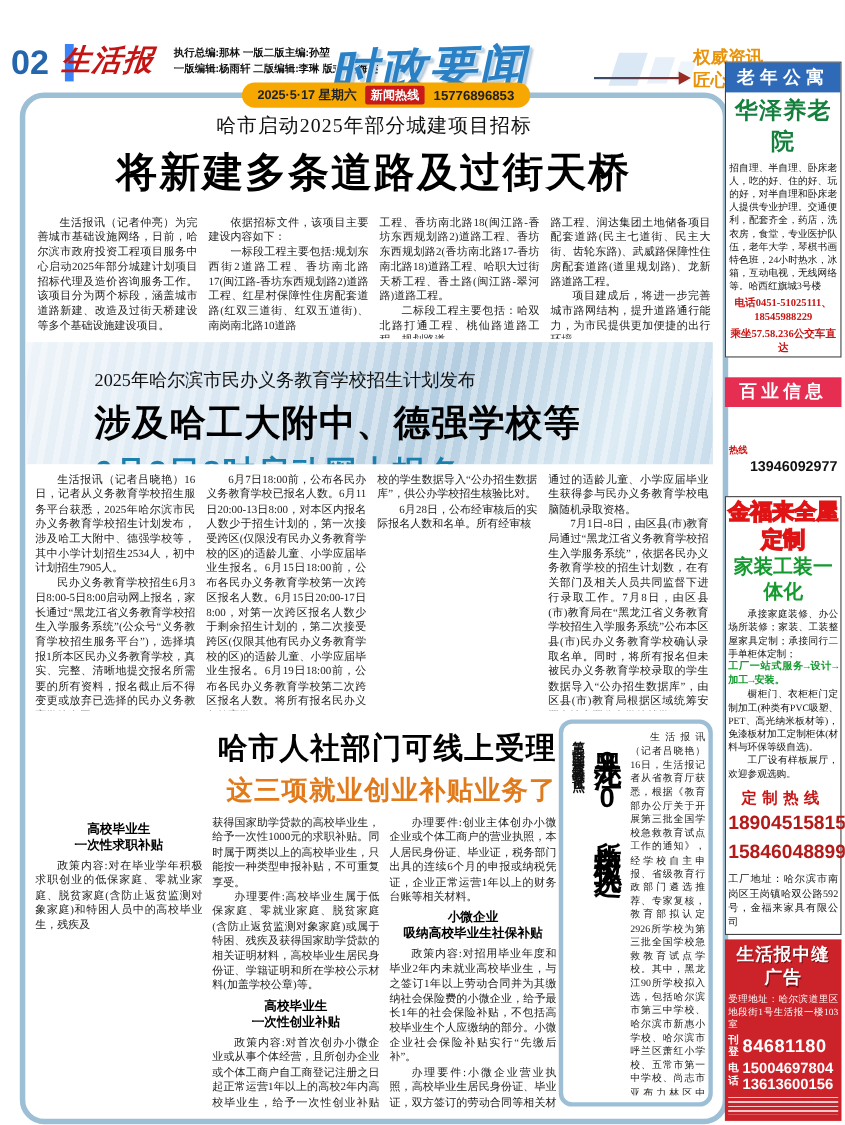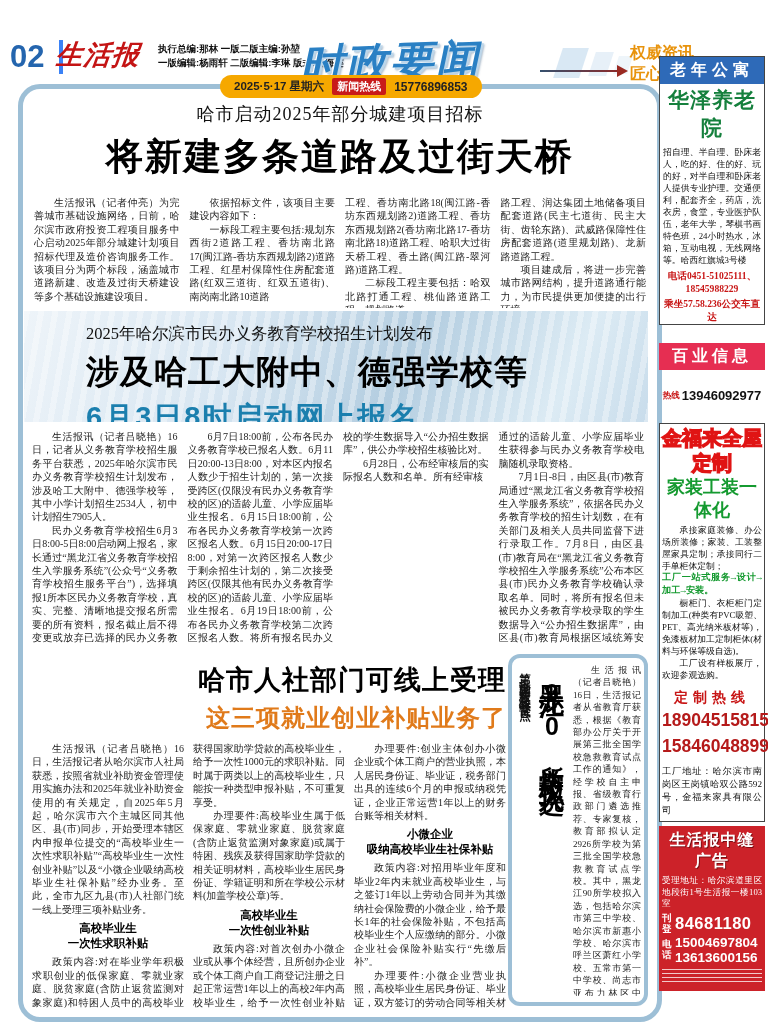--- a/index.html
+++ b/index.html
@@ -2,21 +2,21 @@
 <html><head>
 <meta charset="utf-8">
 <style>
   html,body{margin:0;padding:0;}
   body{width:768px;height:1023px;background:#f6f6f4;position:relative;overflow:hidden;
        font-family:"Liberation Serif","DejaVu Serif",serif;color:#1a1a1a;}
   .page{position:absolute;inset:0;background:#ffffff;}
 
   
   .pagenum{position:absolute;left:10px;top:40px;font-size:31px;font-weight:700;color:#2465ae;
-           font-family:"Liberation Sans","DejaVu Sans",sans-serif;padding-right:15px;border-right:4px solid #3b82f6;line-height:34px;}
+           font-family:"Liberation Sans","DejaVu Sans",sans-serif;padding-right:15px;border-right:8px solid #3b82f6;line-height:34px;}
   .logo{position:absolute;left:56px;top:38px;font-size:27px;font-weight:900;color:#c41414;
         font-style:italic;transform:skewX(-6deg);letter-spacing:1px;line-height:34px;}
   .credits{position:absolute;left:138px;top:42px;font-size:9.5px;line-height:14px;color:#111;
            font-family:"Liberation Sans","DejaVu Sans",sans-serif;font-weight:700;padding-left:20px;}
   .banner{position:absolute;left:300px;top:34px;font-size:43px;font-weight:900;font-style:italic;
           color:#2a80c4;letter-spacing:2px;transform:rotate(-2deg);
           text-shadow:2px 2px 0 #bcd6ea,-1px -1px 0 #ffffff,3px 3px 2px rgba(40,80,120,.35);
           font-family:"Liberation Sans","DejaVu Sans",sans-serif;}
   .deco-sq{position:absolute;background:#cfe2f1;opacity:.8;transform:skewX(-18deg);}
   .arrow-line{position:absolute;left:540px;top:70px;width:78px;height:2px;
@@ -51,21 +51,21 @@
   .art1 .head{font-size:37px;font-weight:900;letter-spacing:2px;text-align:center;margin:0 0 14px 0;color:#000;}
   .art1 .cols{height:112px;overflow:hidden;}
 
   
   .art2-banner{position:absolute;left:24px;top:311px;width:624px;height:111px;
      background:linear-gradient(115deg,#eef4f9 0%,#d6e5f1 35%,#b3cde0 60%,#dcebf4 85%,#c8dcEB 100%);
      overflow:hidden;}
   .art2-banner:after{content:"";position:absolute;inset:0;
      background:repeating-linear-gradient(100deg,rgba(255,255,255,.35) 0 6px,rgba(255,255,255,0) 6px 14px);}
   .art2-banner .inner{position:relative;z-index:2;padding:8px 0 0 62px;}
-  .art2-banner .kicker{font-size:16.5px;margin:4px 0 5px 0;color:#111;}
+  .art2-banner .kicker{font-size:16.5px;margin:16px 0 5px 0;color:#111;}
   .art2-banner .head{font-size:33px;font-weight:900;letter-spacing:1px;margin:0 0 3px 0;color:#000;
                      font-family:"Liberation Sans","DejaVu Sans",sans-serif;}
   .art2-banner .sub{font-size:29px;font-weight:900;letter-spacing:2px;margin:0;color:#1b7fae;
                     font-family:"Liberation Sans","DejaVu Sans",sans-serif;}
   .art2-cols{position:absolute;left:32px;top:430px;width:612px;height:216px;overflow:hidden;}
 
   
   .art3-heads{position:absolute;left:32px;top:662px;width:474px;text-align:right;}
   .art3-heads .head{font-size:27px;font-weight:900;letter-spacing:1px;margin:0 0 4px 0;color:#000;
                     font-family:"Liberation Sans","DejaVu Sans",sans-serif;}
@@ -88,21 +88,21 @@
   .ad1-banner{background:#2e6ab8;color:#fff;font-weight:900;font-size:16px;text-align:center;
               letter-spacing:5px;padding:3px 0;font-family:"Liberation Sans","DejaVu Sans",sans-serif;}
   .ad1-title{color:#15803d;font-weight:900;font-size:21px;text-align:center;padding:2px 0;
              font-family:"Liberation Sans","DejaVu Sans",sans-serif;letter-spacing:1px;}
   .ad1-body{font-size:8.8px;line-height:12px;text-align:justify;padding:2px 3px;color:#111;}
   .ad1-phone{color:#c81616;font-weight:700;font-size:9.6px;line-height:13px;padding:1px 2px;text-align:center;}
   .ad2-banner{background:#e62e52;color:#ffffff;font-weight:900;font-size:16px;text-align:center;
               letter-spacing:4px;padding:3px 0;margin-top:18px;font-family:"Liberation Sans","DejaVu Sans",sans-serif;}
   .ad2-hot{display:flex;align-items:center;justify-content:center;gap:2px;padding:18px 0;}
   .ad2-hot .lab{color:#c81616;font-size:8.5px;font-weight:700;}
-  .ad2-hot .num{color:#111;font-size:13px;font-weight:900;font-family:"Liberation Sans","DejaVu Sans",sans-serif;}
+  .ad2-hot .num{color:#111;font-size:13px;font-weight:900;font-family:"Liberation Sans","DejaVu Sans",sans-serif;margin-top:28px;}
   .ad3{margin-top:2px;padding:2px 2px 4px 2px;}
   .hollow{font-size:20px;font-weight:900;text-align:center;line-height:25px;color:#fff;
           -webkit-text-stroke:1.3px #e01414;letter-spacing:0;font-family:"Liberation Sans","DejaVu Sans",sans-serif;}
   .greenline{font-size:18px;font-weight:900;text-align:center;line-height:23px;color:#159a30;
              font-family:"Liberation Sans","DejaVu Sans",sans-serif;margin-bottom:2px;}
   .ad3 p.b{font-size:8.8px;line-height:12px;text-align:justify;margin:0;text-indent:2em;color:#111;}
   .ad3 p.g{font-size:9.2px;line-height:12.5px;text-align:justify;margin:0;color:#159a30;font-weight:700;font-family:Liberation Mono, monospace;}
   .ad3-hotlab{color:#c81616;font-weight:900;font-size:14px;text-align:center;letter-spacing:5px;margin-top:8px;
               font-family:"Liberation Sans","DejaVu Sans",sans-serif;}
   .ad3-phone{color:#b51a1a;font-weight:900;font-size:17.5px;text-align:center;line-height:26px;
@@ -197,21 +197,20 @@
     </div>
   </section>
 
   <section class="art3-heads">
     <h1 class="head">哈市人社部门可线上受理</h1>
     <h2 class="sub">这三项就业创业补贴业务了</h2>
   </section>
   <section class="art3-cols">
     <div class="cols" style="gap:9px;">
       <div>
-        <p class="par">生活报讯（记者吕晓艳）16日，生活报记者从哈尔滨市人社局获悉，按照省就业补助资金管理使用实施办法和2025年就业补助资金使用的有关规定，自2025年5月起，哈尔滨市六个主城区同其他区、县(市)同步，开始受理本辖区内申报单位提交的“高校毕业生一次性求职补贴”“高校毕业生一次性创业补贴”以及“小微企业吸纳高校毕业生社保补贴”经办业务。至此，全市九区九县(市)人社部门统一线上受理三项补贴业务。</p>
         <div class="subhead">
           <span>高校毕业生</span><br>
           <span>一次性求职补贴</span>
         </div>
         <p class="par">政策内容:对在毕业学年积极求职创业的低保家庭、零就业家庭、脱贫家庭(含防止返贫监测对象家庭)和特困人员中的高校毕业生，残疾及</p>
       </div>
       <div>
         <p class="cont">获得国家助学贷款的高校毕业生，给予一次性1000元的求职补贴。同时属于两类以上的高校毕业生，只能按一种类型申报补贴，不可重复享受。</p>
         <p class="par">办理要件:高校毕业生属于低保家庭、零就业家庭、脱贫家庭(含防止返贫监测对象家庭)或属于特困、残疾及获得国家助学贷款的相关证明材料，高校毕业生居民身份证、学籍证明和所在学校公示材料(加盖学校公章)等。</p>
         <div class="subhead">

